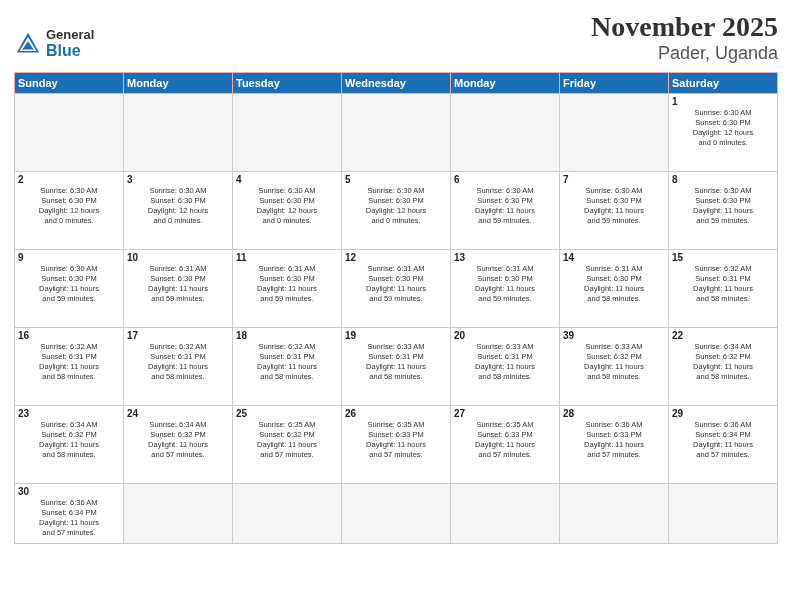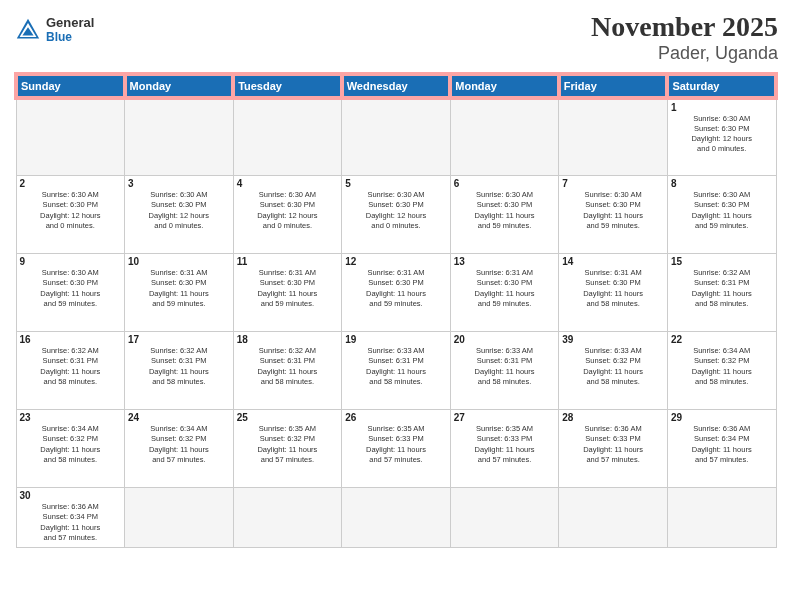--- a/index.html
+++ b/index.html
@@ -19,34 +19,34 @@
     .header {
       display: flex;
       align-items: flex-start;
       justify-content: space-between;
       margin-bottom: 8px;
     }
     .logo {
       display: flex;
       align-items: center;
       gap: 4px;
-      margin-top: 4px;
+      margin-top: 16px;
     }
     .logo-text {
       display: flex;
       flex-direction: column;
       line-height: 1.1;
     }
     .logo-general {
       font-size: 13px;
       font-weight: bold;
       color: #333;
     }
     .logo-blue {
-      font-size: 12px;
+      font-size: 16px;
       font-weight: bold;
       color: #1a6eb5;
     }
     .logo-icon {
       width: 28px;
       height: 28px;
     }
     .title-block {
       text-align: right;
     }
@@ -66,21 +66,21 @@
       border-collapse: collapse;
       border: 1px solid #bbb;
     }
     .calendar th {
       background: #1a6eb5;
       color: white;
       font-size: 11px;
       font-weight: bold;
       padding: 4px 3px;
       text-align: left;
-      border: 4px solid #fca5a5;
+      border: 1px solid #fca5a5;
     }
     .calendar td {
       vertical-align: top;
       width: calc(100%/7);
       border: 1px solid #ccc;
       padding: 2px 3px;
       font-size: 8px;
       color: #333;
       background: white;
       height: 78px;

